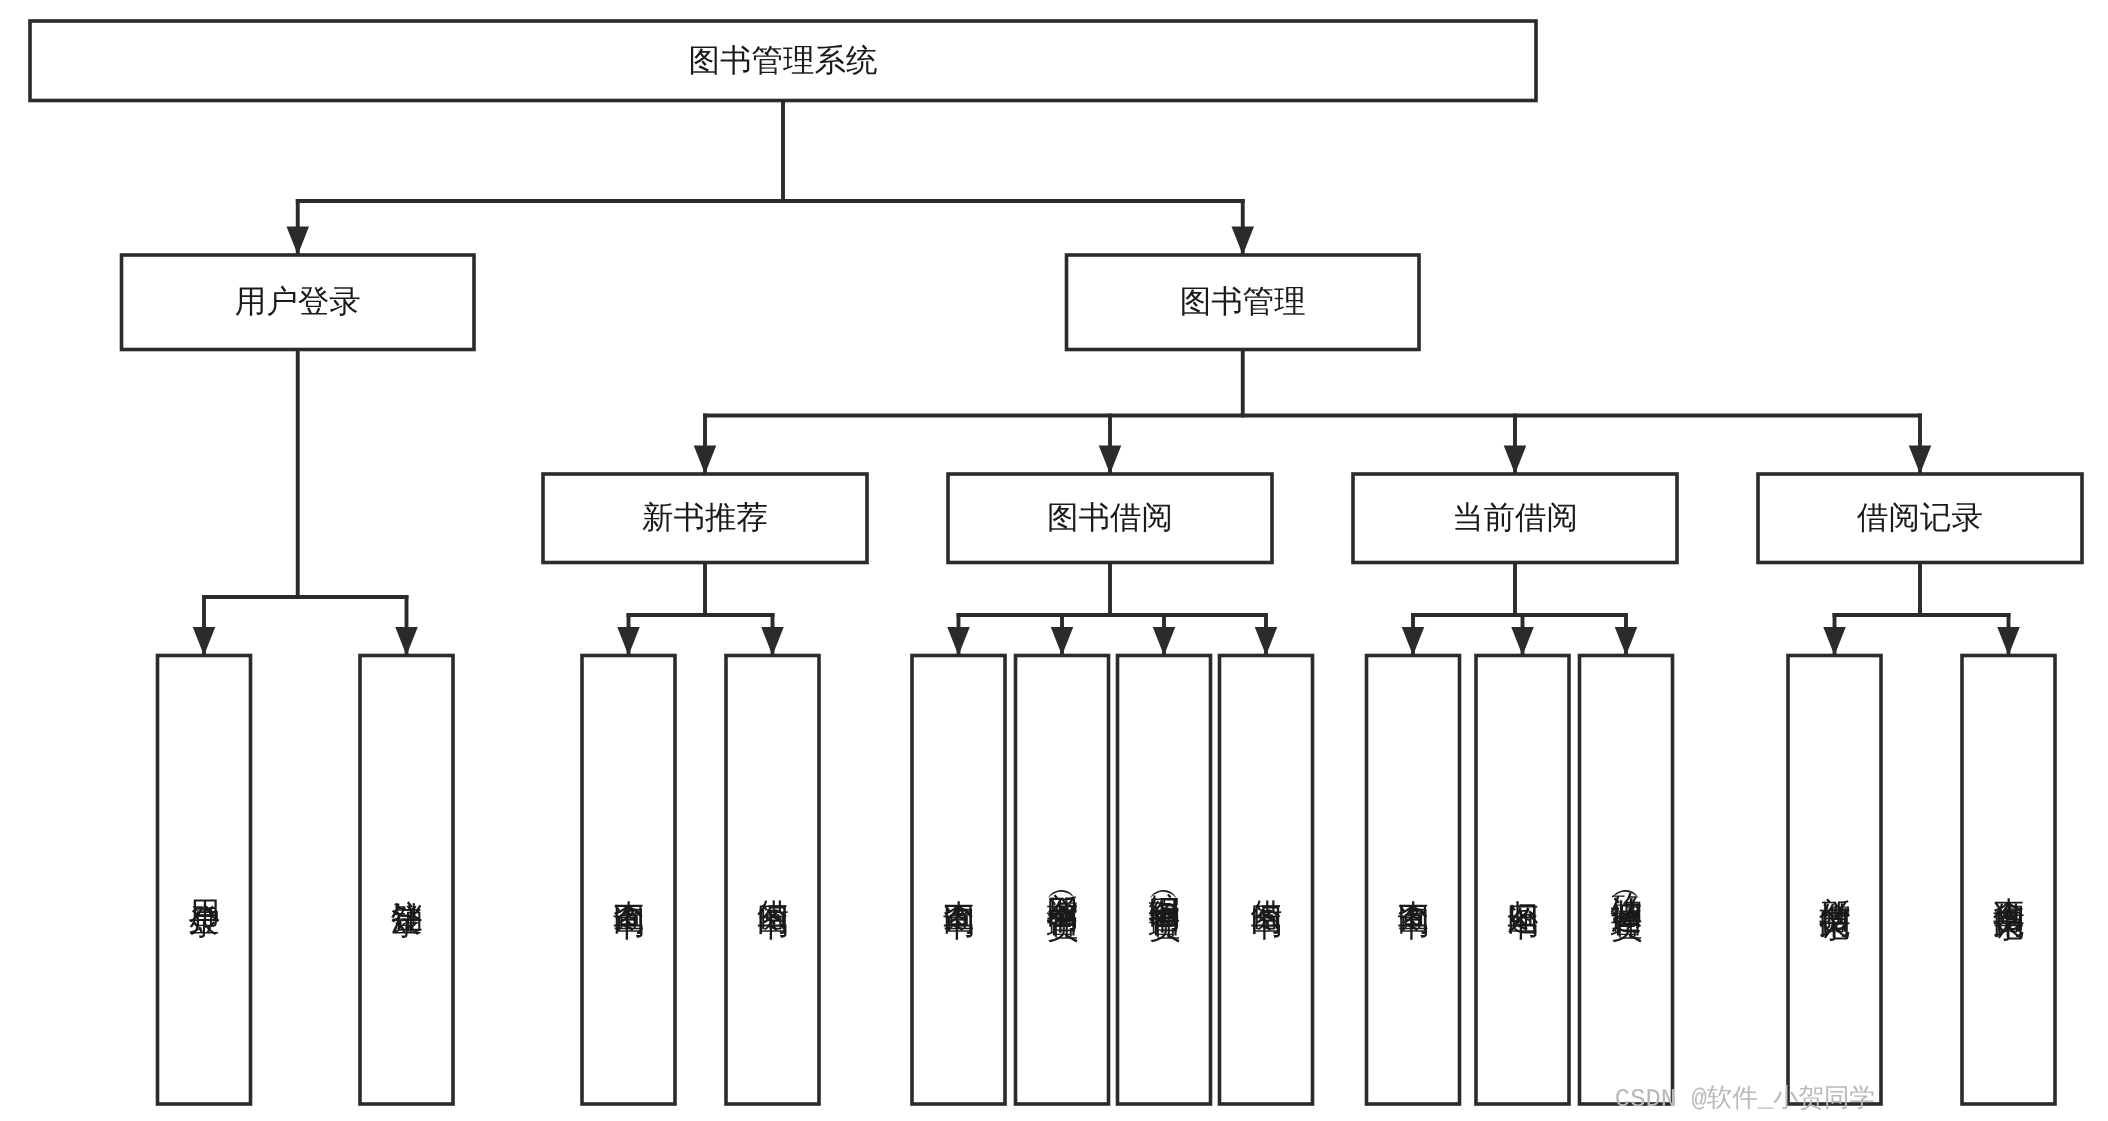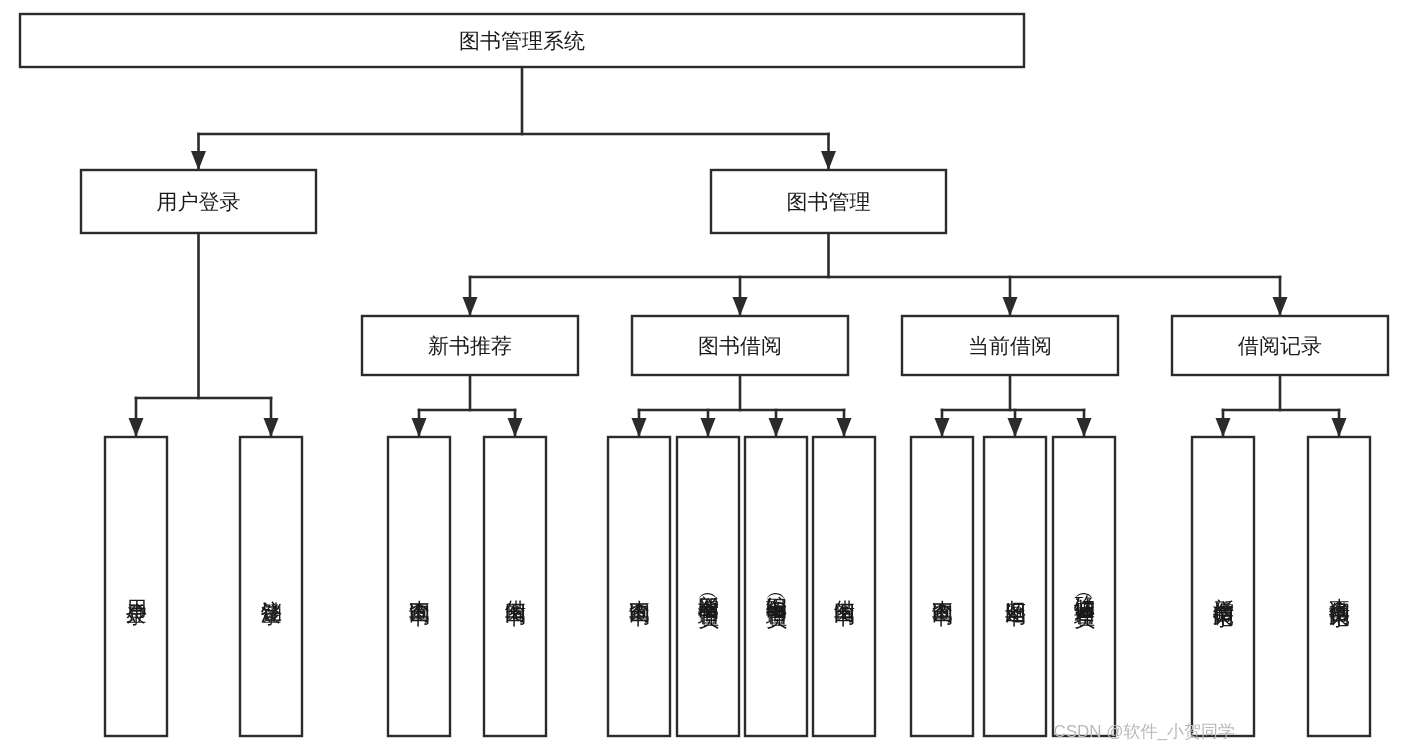--- a/index.html
+++ b/index.html
@@ -11,20 +11,21 @@
     width: 1405px;
     height: 747px;
     overflow: hidden;
     font-family: "DejaVu Sans", "Liberation Sans", sans-serif;
   }
   #diagram-root {
     position: relative;
     width: 1243px;
     height: 747px;
     background: #ffffff;
+    padding-left: 15px;
   }
   svg#diagram-svg {
     position: absolute;
     left: 0;
     top: 0;
     width: 1405px;
     height: 747px;
     display: block;
   }
   .node-box {
@@ -63,21 +64,21 @@
     align-items: center;
     justify-content: center;
     text-align: center;
     white-space: nowrap;
     pointer-events: none;
   }
   .watermark {
     position: absolute;
     right: 8px;
     bottom: 4px;
-    font-family: Liberation Sans, sans-serif;
+    font-family: Liberation Mono, monospace;
     font-size: 17px;
     color: #b9b9b9;
     white-space: nowrap;
   }
 </style>
 </head>
 <body>
 
 <div id="diagram-root">
 

